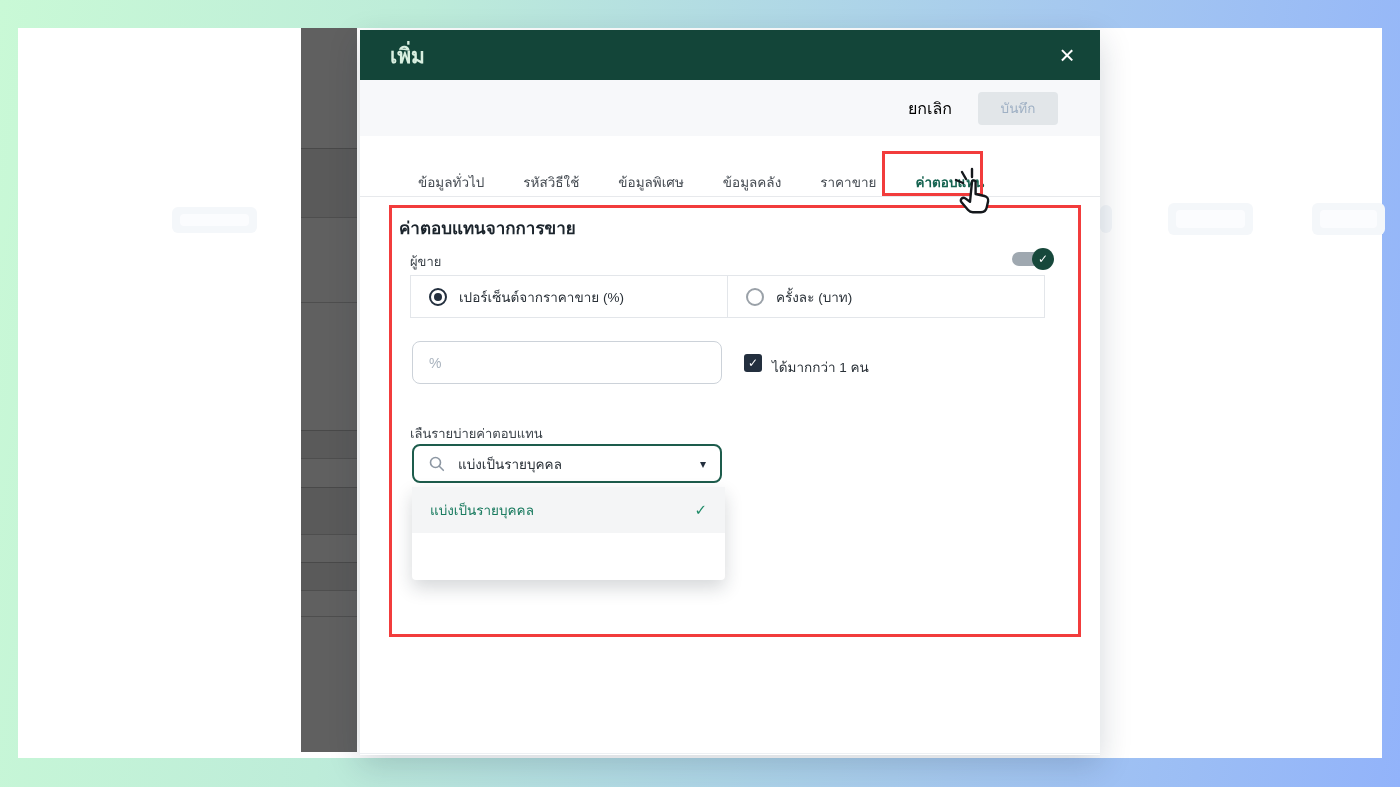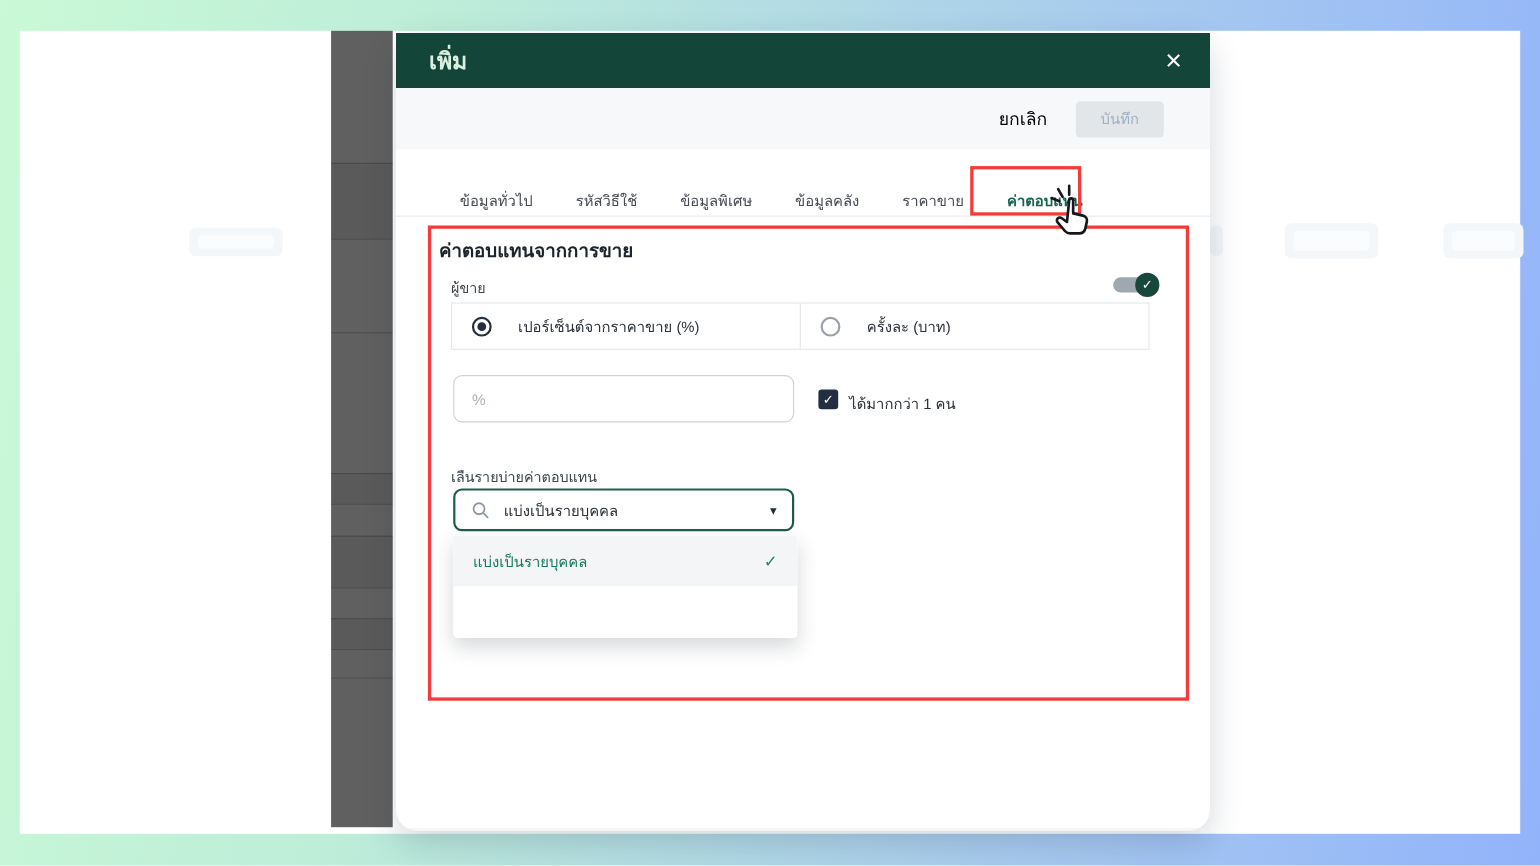--- a/index.html
+++ b/index.html
@@ -14,21 +14,21 @@
   .skeleton::after { content:""; position:absolute; left:8px; right:8px; top:7px; bottom:7px;
                      background:#fbfcfe; border-radius:4px; }
 
   
   .side-strip { position:absolute; left:301px; top:28px; width:56px; height:724px; background:#606060; }
   .strip-line { position:absolute; left:0; width:100%; height:1px; background:rgba(0,0,0,.18); }
   .strip-dark { position:absolute; left:0; width:100%; background:rgba(0,0,0,.06); }
 
   
   .modal { position:absolute; left:360px; top:30px; width:740px; height:725px; background:#ffffff;
-           box-shadow:0 10px 30px rgba(20,40,60,.18);border-radius:19px; }
+           box-shadow:0 10px 30px rgba(20,40,60,.18); }
   .modal-header { position:absolute; left:0; top:0; width:740px; height:50px; background:#134539;
                   display:flex; align-items:center; }
   .modal-title { color:#d9efe0; font-size:21px; font-weight:bold; padding-left:30px; }
   .modal-close { position:absolute; right:18px; top:10px; width:30px; height:30px; color:#ffffff;
                  font-size:26px; line-height:30px; text-align:center; cursor:pointer; }
   .action-bar { position:absolute; left:0; top:50px; width:740px; height:56px; background:#f7f8fa;
                 display:flex; align-items:center; justify-content:flex-end; padding-right:42px; gap:26px; }
   .cancel-link { font-size:16px; color:#000000; cursor:pointer; }
   .save-btn { width:80px; height:33px; background:#e2e6e9; color:#9fb0c4; border:none; border-radius:4px;
               font-size:13.5px; font-family:inherit; }
@@ -41,21 +41,21 @@
   .section-title { position:absolute; left:399px; top:214px; font-size:17px; font-weight:bold; color:#1b242c; }
   .field-label { position:absolute; font-size:13px; color:#3c434a; }
 
   .toggle { position:absolute; left:1012px; top:252px; width:36px; height:14px; background:#9fa8b0;
             border-radius:7px; cursor:pointer; }
   .toggle-knob { position:absolute; right:-6px; top:-4px; width:22px; height:22px; border-radius:50%;
                  background:#17483b; color:#ffffff; font-size:12px; line-height:22px; text-align:center; }
 
   .radio-group { position:absolute; left:410px; top:275px; width:635px; height:43px;
                  border:1px solid #e3e6ea; display:flex; background:#fff; }
-  .radio-cell { flex:1; display:flex; align-items:center; padding-left:18px; gap:24px; cursor:pointer; }
+  .radio-cell { flex:1; display:flex; align-items:center; padding-left:18px; gap:12px; cursor:pointer; }
   .radio-cell + .radio-cell { border-left:1px solid #e3e6ea; }
   .radio-outer { width:18px; height:18px; border-radius:50%; border:2px solid #9aa1a8; position:relative; }
   .radio-outer.selected { border-color:#232f3e; }
   .radio-outer.selected::after { content:""; position:absolute; left:3px; top:3px; width:8px; height:8px;
                                  border-radius:50%; background:#232f3e; }
   .radio-label { font-size:13.5px; color:#2a3138; }
 
   .percent-input { position:absolute; left:412px; top:341px; width:310px; height:43px;
                    border:1px solid #ccd2d9; border-radius:8px; padding-left:16px; font-size:14px;
                    font-family:inherit; color:#2a3138; }

